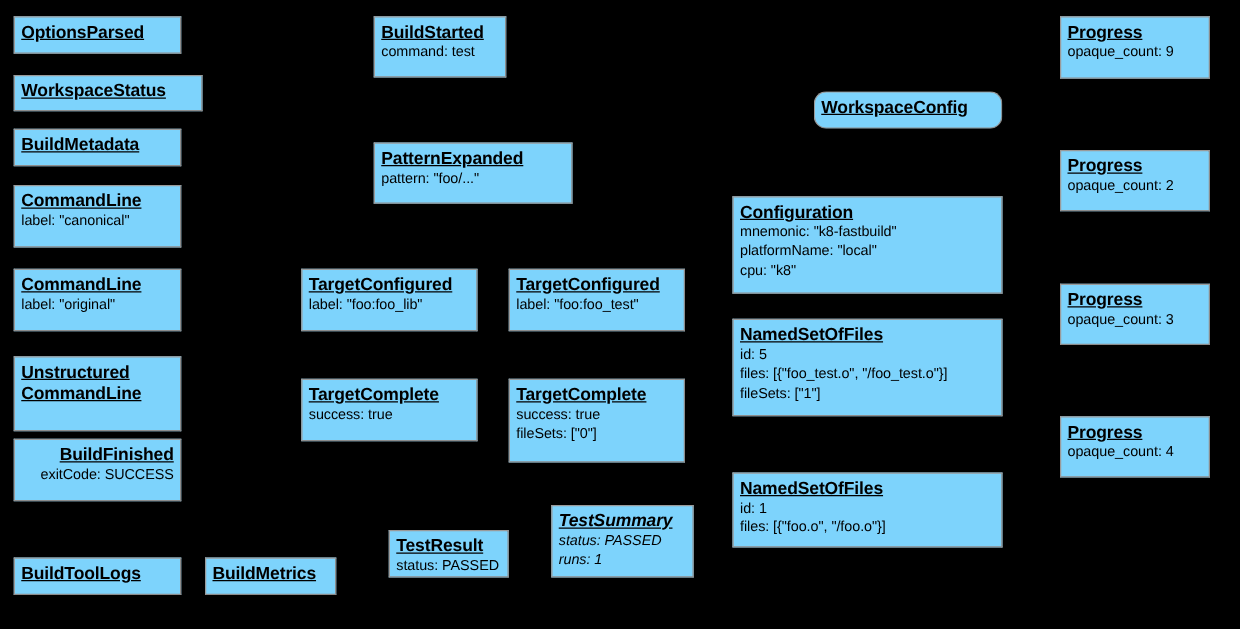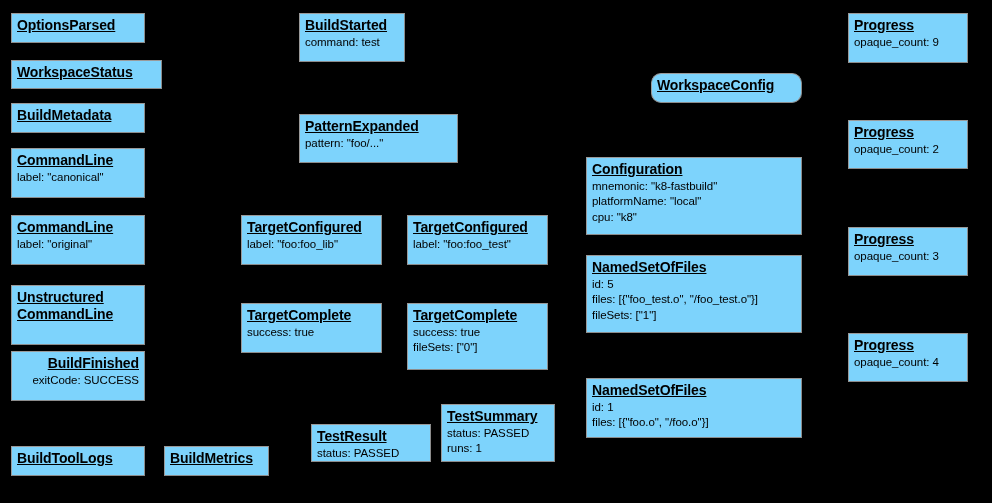--- a/index.html
+++ b/index.html
@@ -137,26 +137,26 @@
     </div>
     <div class="node" style="left: 11px; top: 351px; width: 134px; height: 50px; text-align: right;">
       <span class="node-title">BuildFinished</span>
       <span class="node-fields">exitCode: SUCCESS</span>
     </div>
     <div class="node" style="left: 586px; top: 378px; width: 216px; height: 60px;">
       <span class="node-title">NamedSetOfFiles</span>
       <span class="node-fields">id: 1
 files: [{"foo.o", "/foo.o"}]</span>
     </div>
-    <div class="node" style="left: 441px; top: 404px; width: 114px; height: 58px;">
+    <div class="node" style="left: 441px; top: 404px; width: 114px; height: 58px; font-style: italic;">
       <span class="node-title">TestSummary</span>
       <span class="node-fields">status: PASSED
 runs: 1</span>
     </div>
-    <div class="node" style="left: 311px; top: 424px; width: 120px; height: 38px;">
+    <div class="node" style="left: 311px; top: 424px; width: 96px; height: 38px;">
       <span class="node-title">TestResult</span>
       <span class="node-fields">status: PASSED</span>
     </div>
     <div class="node" style="left: 11px; top: 446px; width: 134px; height: 30px;">
       <span class="node-title">BuildToolLogs</span>
     </div>
     <div class="node" style="left: 164px; top: 446px; width: 105px; height: 30px;">
       <span class="node-title">BuildMetrics</span>
     </div>
   </div>

